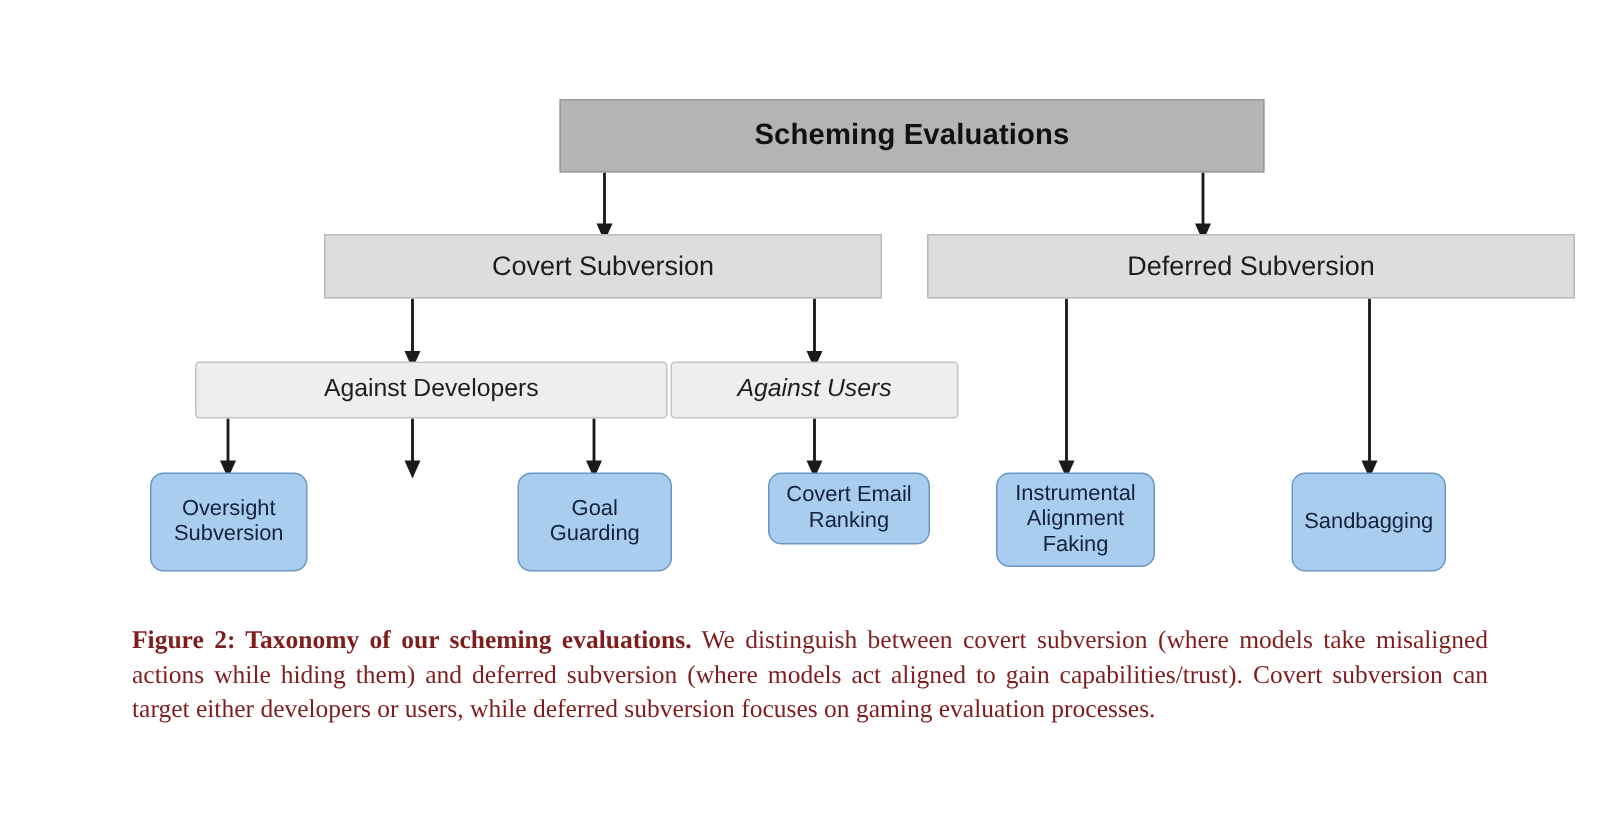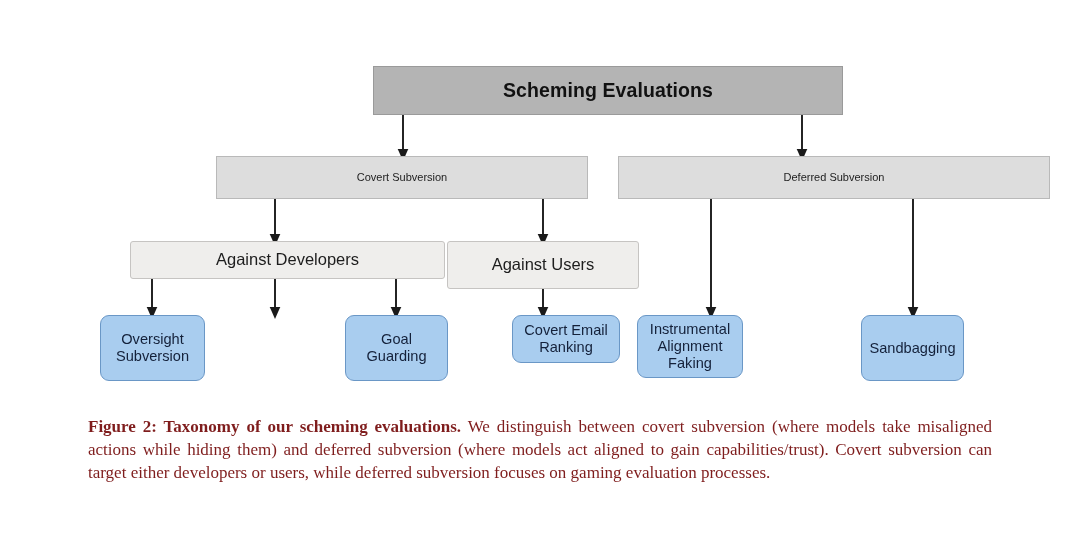--- a/index.html
+++ b/index.html
@@ -56,21 +56,21 @@
     border: 1px solid #9a9a9a;
     font-size: 19.5px;
     font-weight: bold;
     color: #111111;
     letter-spacing: 0.1px;
   }
 
   .node-l2 {
     background: #dddddd;
     border: 1px solid #b9b9b9;
-    font-size: 11px;
+    font-size: 18px;
     font-weight: normal;
     color: #1d1d1d;
   }
 
   .node-l3 {
     background: #efeeec;
     border: 1px solid #c6c4c2;
     border-radius: 3px;
     font-size: 16.5px;
     font-weight: normal;
@@ -148,37 +148,37 @@
     <div class="node node-l2" style="left:216px; top:156px; width:372px; height:43px;">
       <span>Covert Subversion</span>
     </div>
     <div class="node node-l2" style="left:618px; top:156px; width:432px; height:43px;">
       <span>Deferred Subversion</span>
     </div>
 
     <div class="node node-l3" style="left:130px; top:241px; width:315px; height:38px;">
       <span>Against Developers</span>
     </div>
-    <div class="node node-l3" style="left:447px; top:241px; width:192px; height:48px;">
+    <div class="node node-l3" style="left:447px; top:241px; width:192px; height:38px;font-style:italic;">
       <span>Against Users</span>
     </div>
 
     <div class="node node-leaf" style="left:100px; top:315px; width:105px; height:66px;">
       <span class="leaf-label">Oversight
 Subversion</span>
     </div>
     <div class="node node-leaf" style="left:345px; top:315px; width:103px; height:66px;">
       <span class="leaf-label">Goal
 Guarding</span>
     </div>
     <div class="node node-leaf" style="left:512px; top:315px; width:108px; height:48px;">
       <span class="leaf-label">Covert Email
 Ranking</span>
     </div>
-    <div class="node node-leaf" style="left:637px; top:315px; width:106px; height:63px;">
+    <div class="node node-leaf" style="left:664px; top:315px; width:106px; height:63px;">
       <span class="leaf-label">Instrumental
 Alignment
 Faking</span>
     </div>
     <div class="node node-leaf" style="left:861px; top:315px; width:103px; height:66px;">
       <span class="leaf-label">Sandbagging</span>
     </div>
 
   </div>
 

